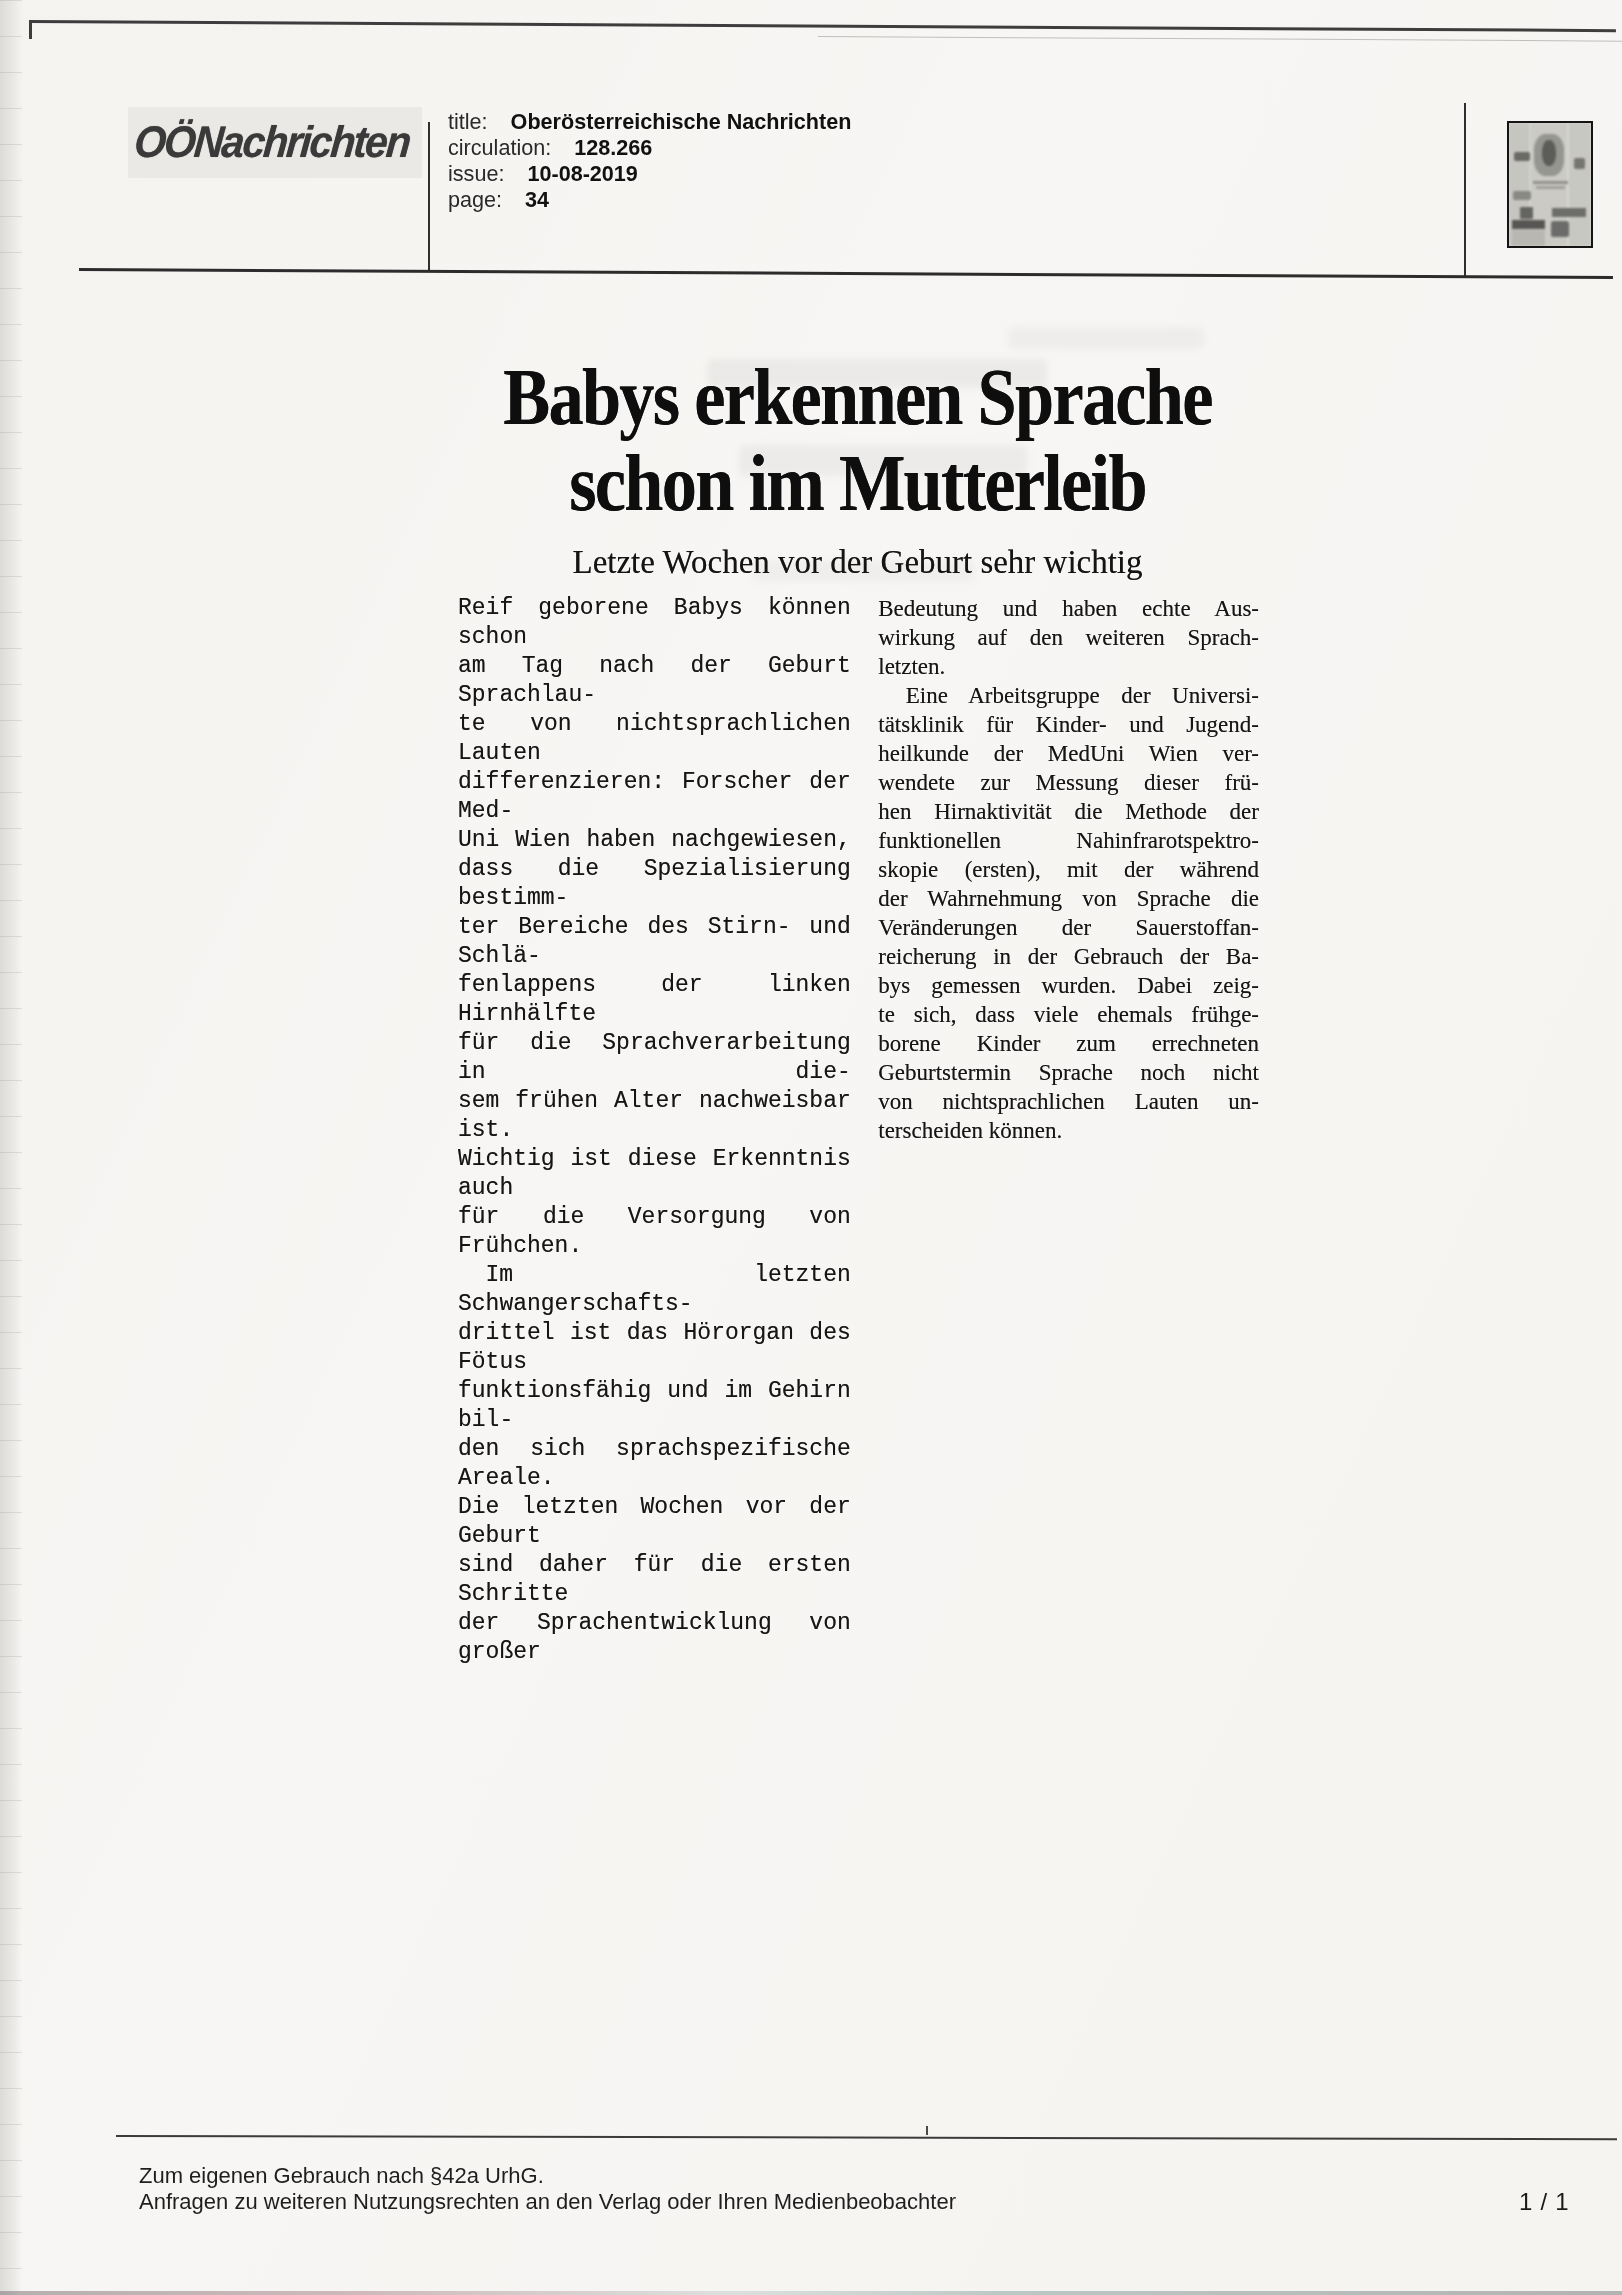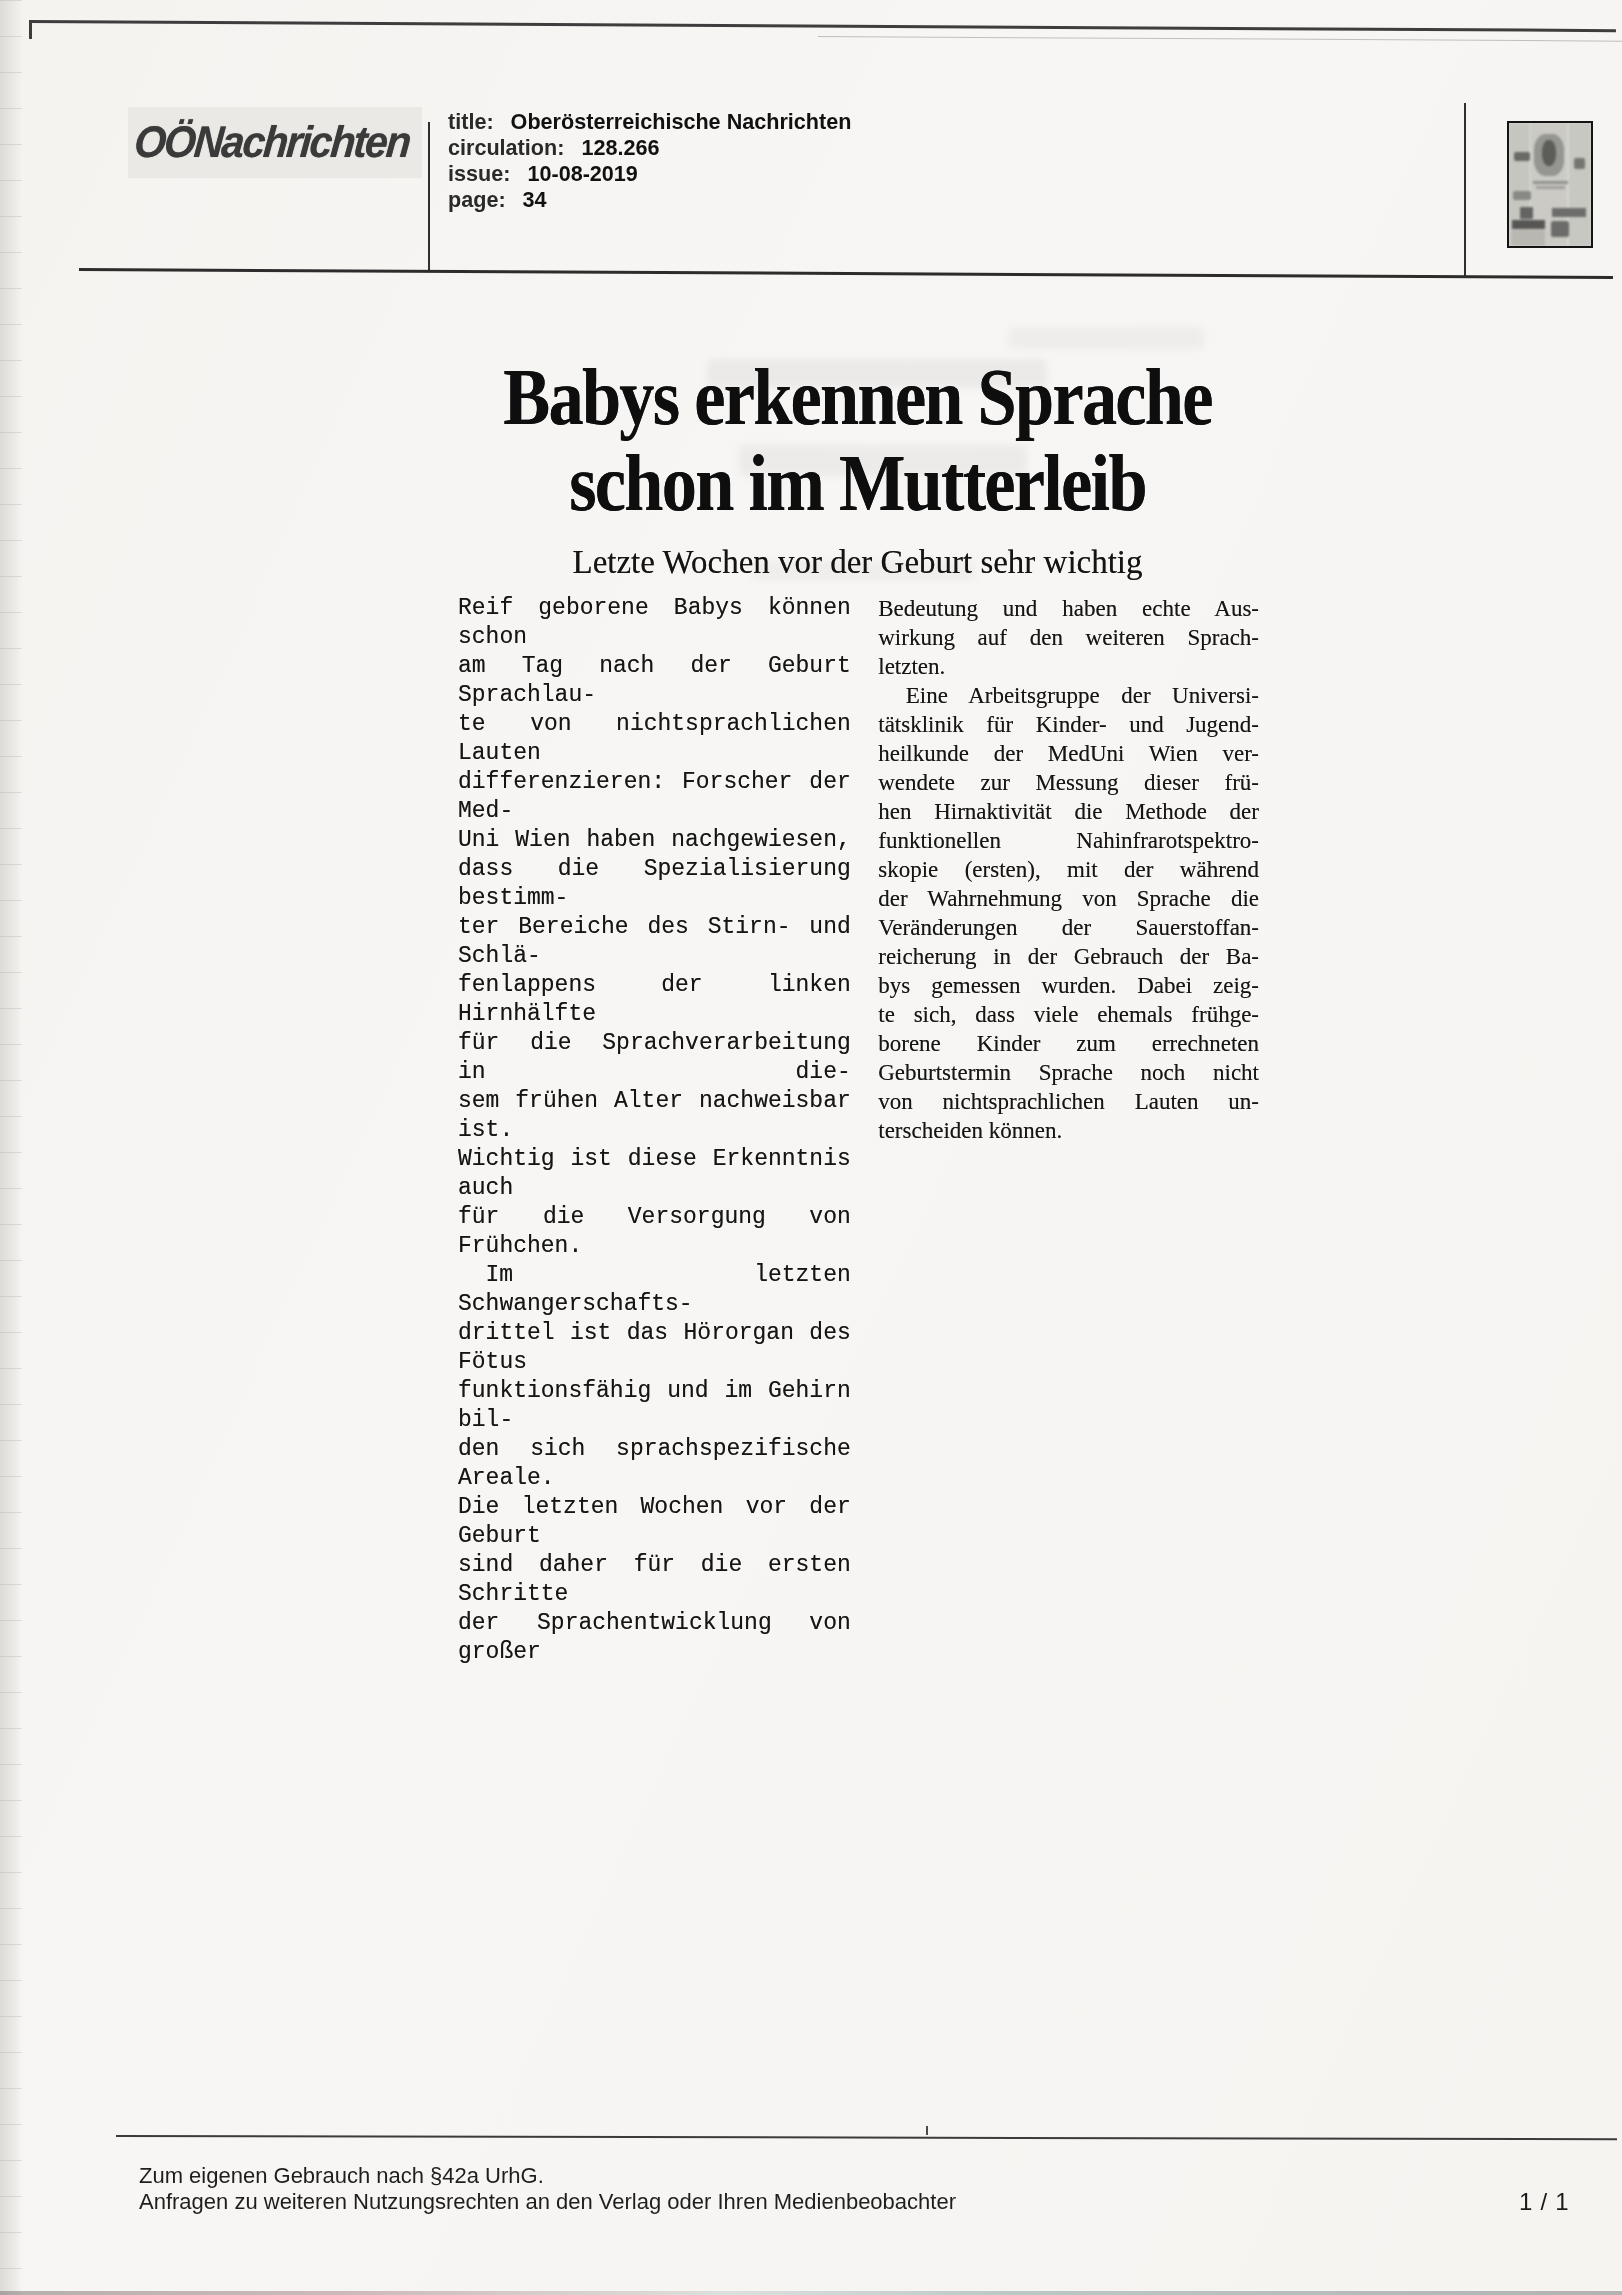--- a/index.html
+++ b/index.html
@@ -65,22 +65,22 @@
     padding-left: 6.5px;
     white-space: nowrap;
     text-shadow: 0 0 0.7px rgba(60,60,60,0.7);
   }
   .meta-block {
     position: absolute; left: 448px; top: 109px;
     font-size: 21.6px; line-height: 26px; color: #1f1f1f;
     white-space: nowrap;
   }
   .meta-row { height: 26px; }
-  .meta-label { font-weight: bold; color: #2a2a2a; }
-  .meta-value { font-weight: bold; color: #111; margin-left: 17px; }
+  .meta-label { font-weight: normal; color: #2a2a2a; }
+  .meta-value { font-weight: bold; color: #111; margin-left: 23px; }
 
   .divider-vert-left {
     position: absolute; left: 428px; top: 122px; width: 2px; height: 149px;
     background: #2f2f2f;
   }
   .divider-vert-right {
     position: absolute; left: 1464px; top: 103px; width: 2px; height: 175px;
     background: #2f2f2f;
   }
   .header-rule {

